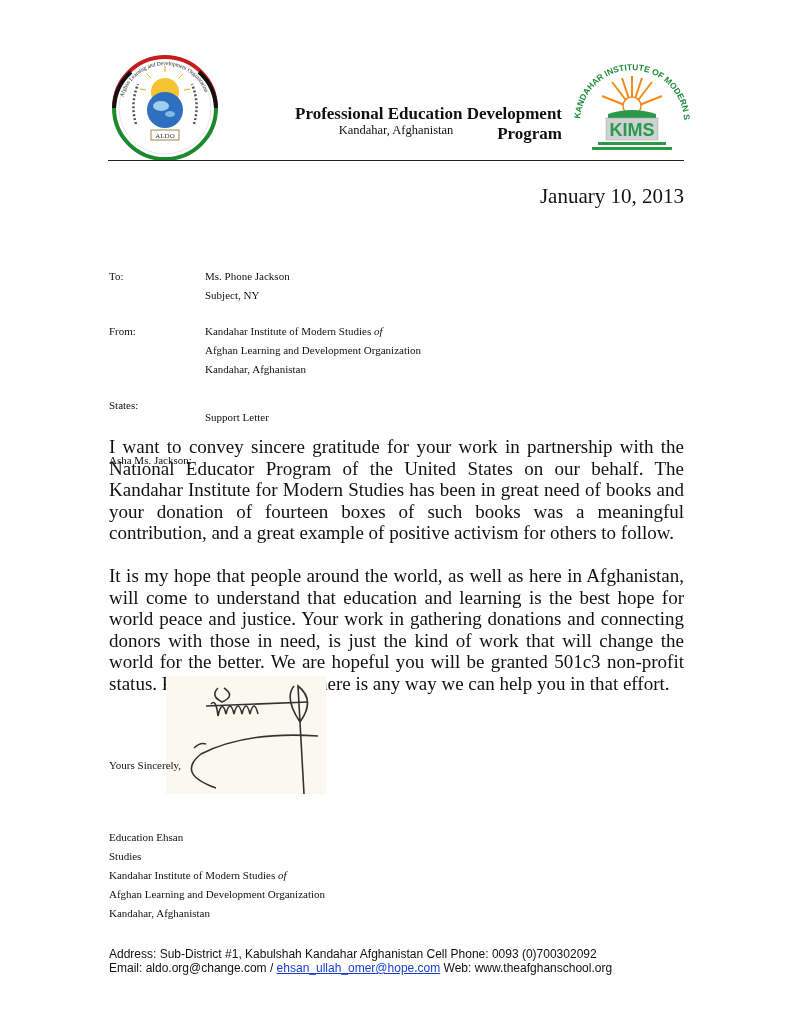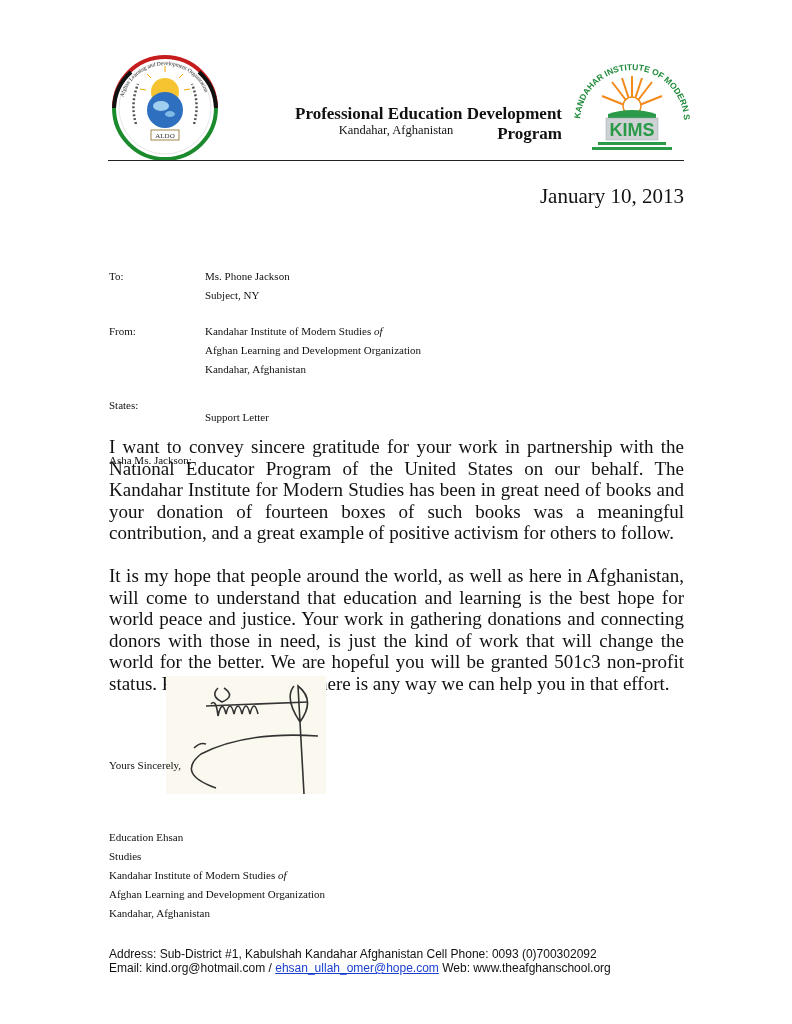--- a/index.html
+++ b/index.html
@@ -106,13 +106,13 @@
 
 <div class="abs t lbl" style="top:708px">Yours Sincerely,</div>
 
 <div class="abs t lbl" style="top:780px">Education Ehsan</div>
 <div class="abs t lbl" style="top:799px">Studies</div>
 <div class="abs t lbl" style="top:818px"><span>Kandahar Institute of Modern Studies</span> <i>of</i></div>
 <div class="abs t lbl" style="top:837px">Afghan Learning and Development Organization</div>
 <div class="abs t lbl" style="top:856px">Kandahar, Afghanistan</div>
 
 <div class="abs foot" style="top:947px">Address: Sub-District #1, Kabulshah Kandahar Afghanistan Cell Phone: 0093 (0)700302092</div>
-<div class="abs foot" style="top:961px"><span>Email: kind.org@hotmail.com / </span><a>ehsan_ullah_omer@hope.com</a><span> Web: www.theafghanschool.org</span></div>
+<div class="abs foot" style="top:961px"><span>Email: aldo.org@change.com / </span><a>ehsan_ullah_omer@hope.com</a><span> Web: www.theafghanschool.org</span></div>
 
 </body></html>

